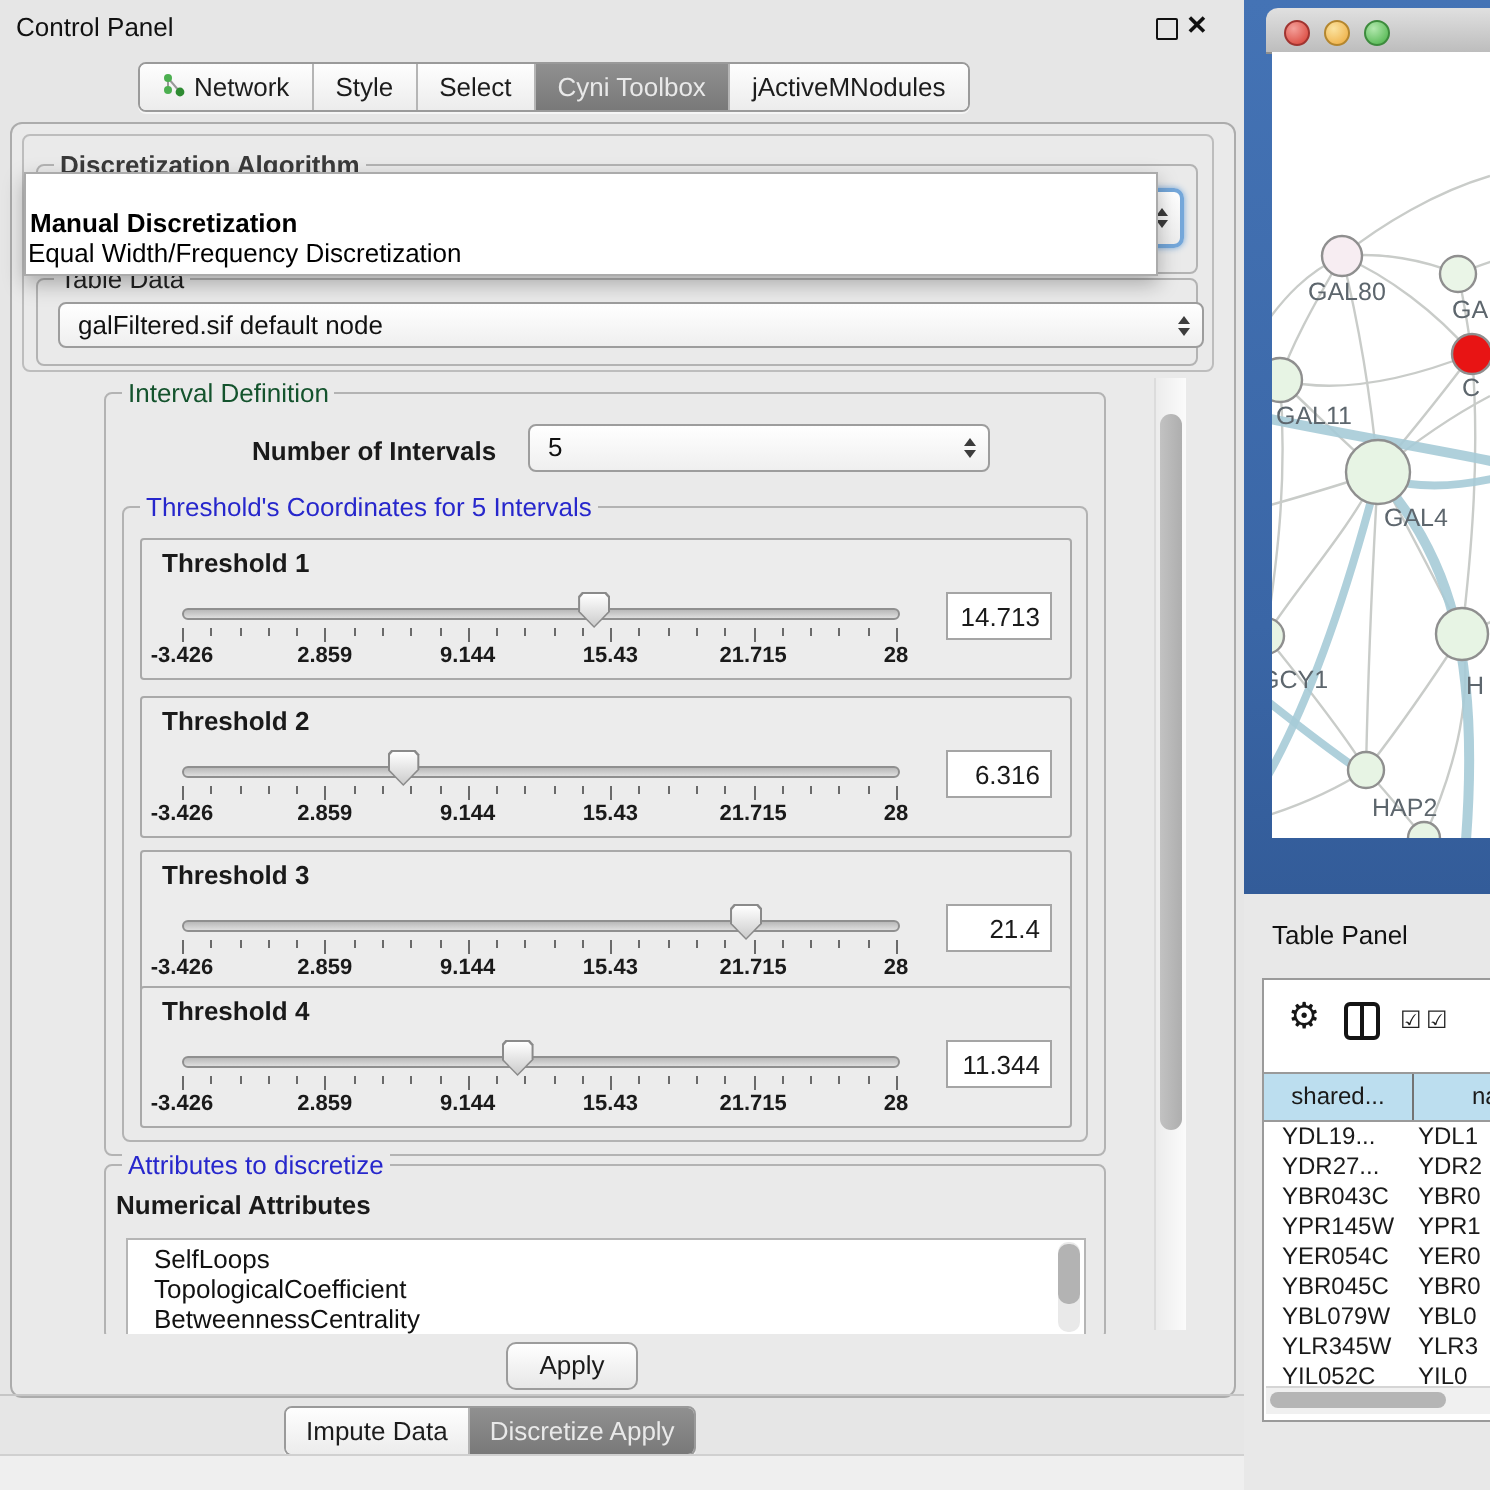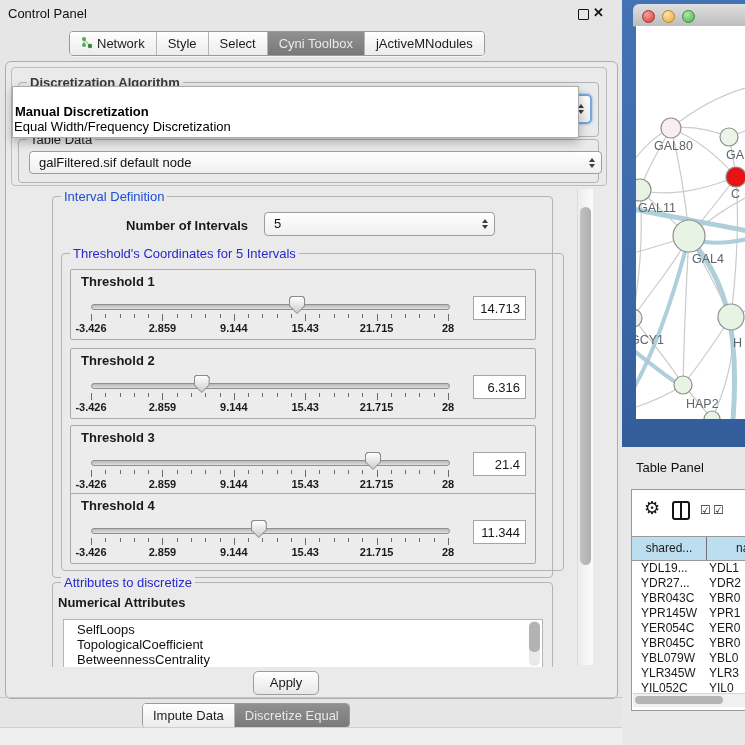--- a/index.html
+++ b/index.html
@@ -19,39 +19,39 @@
   .seg .tab.sel{background:linear-gradient(#909090,#797979);color:#e9e9e9;}
   #top-tabs{left:69px;top:31px;}
   #bottom-tabs{left:142px;top:703px;}
   .seg2 .tab{padding:0 10px;}
   #outer-panel{left:5px;top:61px;width:611px;height:636px;background:#eaeaea;
                border:1px solid #acacac;border-radius:6px;}
   #top-section{left:11px;top:67px;width:594px;height:117px;border:1px solid #bdbdbd;border-radius:4px;}
   .group{border:1px solid #b3b3b3;border-radius:4px;}
   .group-title{position:absolute;top:-8px;left:8px;background:#eaeaea;padding:0 3px;font-size:13px;line-height:15px;}
   .gt-black{color:#3a3a3a;font-weight:600;}
-  .gt-green{color:#1d4ed8;}
+  .gt-green{color:#14532d;}
   .gt-blue{color:#2727cc;}
   .combo{background:linear-gradient(#ffffff,#efefef);border:1px solid #9d9d9d;border-radius:4px;
          font-size:13px;line-height:21px;padding-left:9px;color:#111;}
   .spin{position:absolute;right:6px;top:50%;transform:translateY(-50%);display:flex;flex-direction:column;gap:2px;}
   .spin i{width:0;height:0;border-left:3.5px solid transparent;border-right:3.5px solid transparent;}
   .spin .up{border-bottom:4px solid #3c3c3c;}
   .spin .dn{border-top:4px solid #3c3c3c;}
   #combo-algo{left:28px;top:94px;width:560px;height:26px;border:2px solid #74a7da;box-shadow:0 0 3px #74a7da;border-radius:5px;background:linear-gradient(#fff,#ededed);}
   
   #algo-popup{left:12px;top:86px;width:565px;height:50px;background:#ffffff;border:1px solid #ababab;
               box-shadow:0 4px 10px rgba(0,0,0,.28);z-index:50;}
   #algo-popup .hint{position:absolute;left:0;right:0;top:2px;text-align:center;color:#b9b9b9;font-size:13px;}
   #algo-popup .opt1{position:absolute;left:2px;top:17px;font-size:13px;font-weight:bold;color:#000;}
   #algo-popup .opt2{position:absolute;left:1px;top:32px;font-size:13px;color:#000;}
   
   #settings-viewport{left:11px;top:187px;width:594px;height:480px;overflow:hidden;}
   #interval-group{left:41px;top:9px;width:499px;height:380px;}
-  #thresholds-group{left:8px;top:56px;width:481px;height:316px;padding-left:20px;}
+  #thresholds-group{left:8px;top:56px;width:481px;height:316px;}
   .threshold-box{position:absolute;left:8px;width:464px;height:69px;background:#ececec;
                  border:1px solid #a9a9a9;border-radius:2px;}
   .t-title{position:absolute;left:10px;top:4px;font-size:13px;font-weight:bold;}
   .slider{position:absolute;left:0;top:26px;width:464px;height:42px;}
   .track{position:absolute;left:20px;top:8px;width:357px;height:4px;border:1px solid #8f8f8f;border-radius:3px;
          background:linear-gradient(#b9b9b9,#dedede);}
   .thumb{position:absolute;top:0;width:16px;height:18px;}
   .thumb i{position:absolute;display:block;clip-path:polygon(0 12%,12% 0,88% 0,100% 12%,100% 55%,50% 100%,0 55%);}
   .thumb .to{inset:0;background:#8a8a8a;}
   .thumb .ti{inset:1px;background:linear-gradient(#ffffff,#cccccc);}
@@ -394,21 +394,21 @@
 </div>
 
 <div class="abs" id="apply-btn">Apply</div>
 
 <div class="abs hline" style="left:0;top:697px;width:622px;"></div>
 <div class="abs seg seg2" id="bottom-tabs">
   <div class="tab">
       <span>Impute Data</span>
     </div>
   <div class="tab sel">
-      <span>Discretize Equal</span>
+      <span>Discretize Apply</span>
     </div>
 </div>
 <div class="abs hline" style="left:0;top:727px;width:622px;background:#d0d0d0;"></div>
 <div class="abs" style="left:0;top:728px;width:622px;height:17px;background:#efefef;"></div>
 
 <div class="abs" id="net-frame">
   <div class="abs" id="net-titlebar">
     <div class="tl red"></div>
     <div class="tl yellow"></div>
     <div class="tl green"></div>

